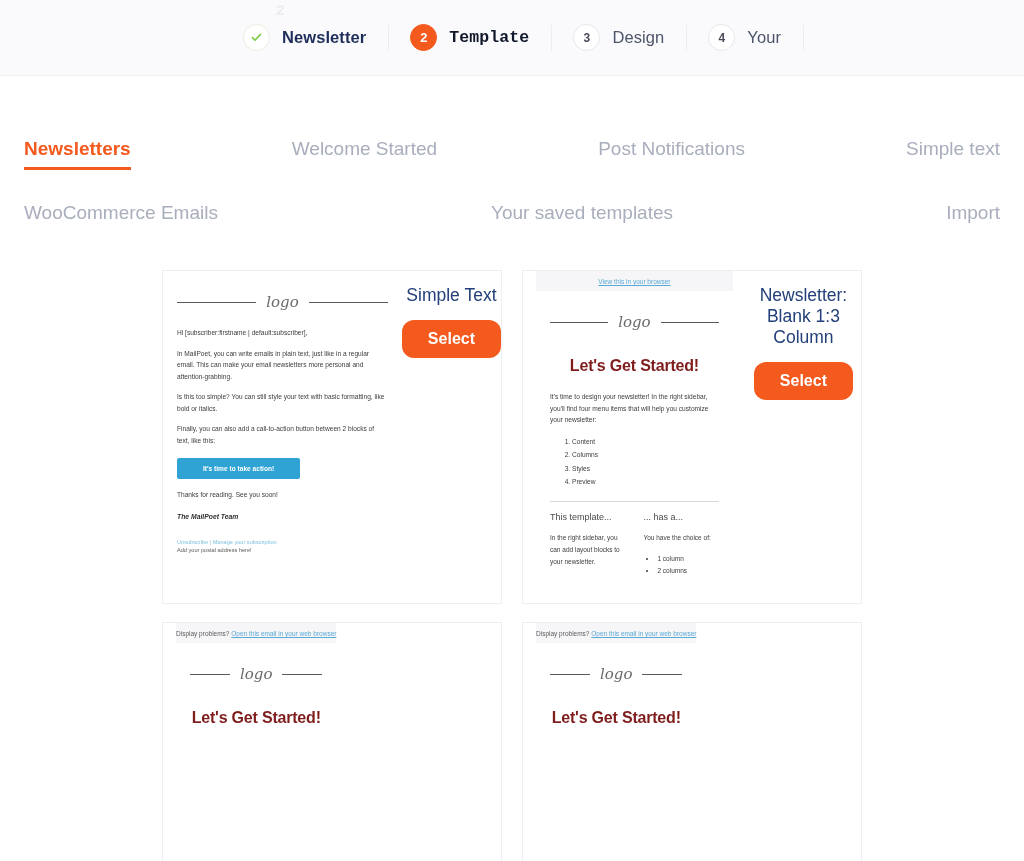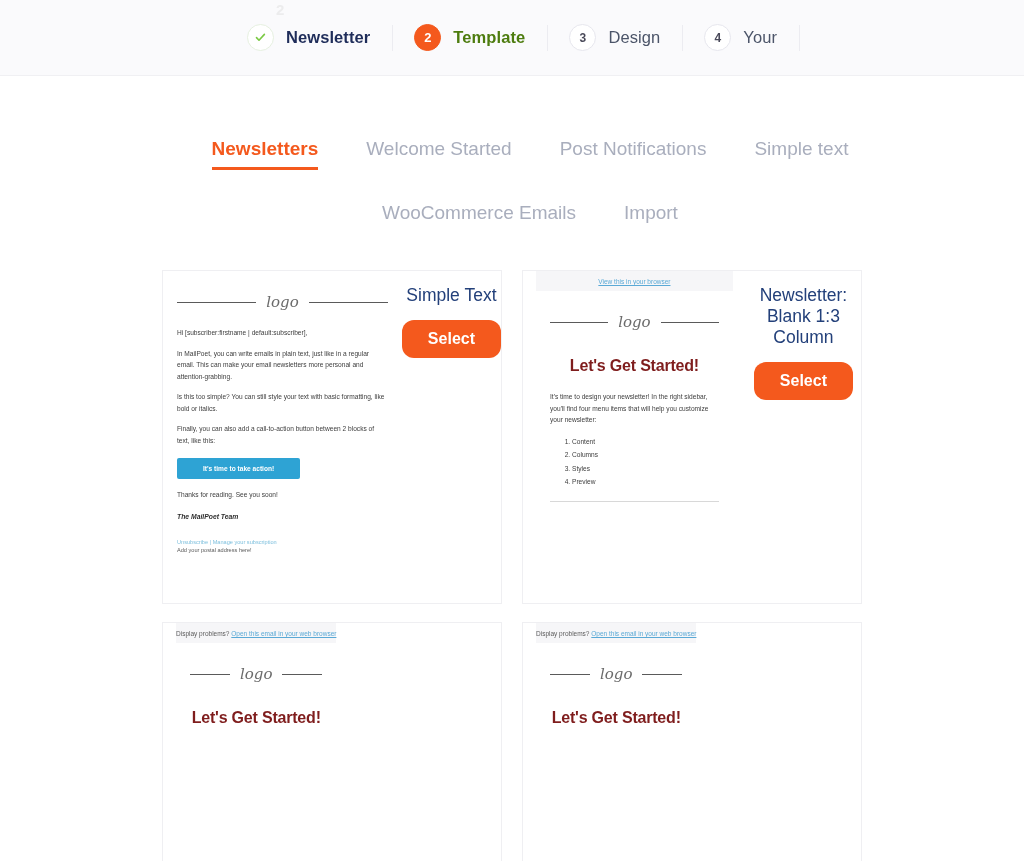--- a/index.html
+++ b/index.html
@@ -68,39 +68,38 @@
   }
   .badge.todo {
     background: #ffffff;
     border: 1px solid #e7e7ee;
     color: #4a4a5a;
     font-weight: 600;
     font-size: 12px;
   }
   .step-label { font-size: 16.5px; letter-spacing: .1px; }
   .step.done   .step-label { color: #1f2d5a; font-weight: 700; }
-  .step.active .step-label { color: #4d7c0f; font-weight: 600; }
+  .step.active .step-label { color: #0f172a; font-weight: 600; font-family: Liberation Mono, monospace; }
   .step.todo   .step-label { color: #4c5569; font-weight: 400; text-align: center; }
 
   .ghost-num {
     position: absolute;
     left: 276px; top: 2px;
     font-size: 15px;
     font-weight: 700;
     color: #ececed;
     line-height: 1;
   }
 
   
   .tabs-wrap { padding-top: 62px; }
   .tabs-row {
     display: flex;
-    justify-content: center;
+    justify-content: space-between;
     align-items: flex-start;
-    margin-left: 36px;
   }
   .tabs-row.row2 { margin-top: 32px; }
   .tab {
     font-size: 19px;
     color: #a9aebd;
     padding: 0 24px 10px;
     position: relative;
     cursor: pointer;
     white-space: nowrap;
     font-weight: 400;
@@ -254,20 +253,21 @@
 
 <div class="tabs-wrap">
   <div class="tabs-row">
     <div class="tab active">Newsletters</div>
     <div class="tab">Welcome Started</div>
     <div class="tab">Post Notifications</div>
     <div class="tab">Simple text</div>
   </div>
   <div class="tabs-row row2">
     <div class="tab">WooCommerce Emails</div>
+    <div class="tab">Your saved templates</div>
     <div class="tab">Import</div>
   </div>
 </div>
 
 <div class="grid">
 
   <div class="card">
     <div class="preview">
       <div class="mail">
         <div class="mail-body">
@@ -311,20 +311,32 @@
           <div class="h1">Let's Get Started!</div>
           <p>It's time to design your newsletter! In the right sidebar, you'll find four menu items that will help you customize your newsletter:</p>
           <ol>
             <li>Content</li>
             <li>Columns</li>
             <li>Styles</li>
             <li>Preview</li>
           </ol>
           <div class="hr"></div>
           <div class="two-col">
+            <div class="col">
+              <div class="col-h">This template...</div>
+              <p>In the right sidebar, you can add layout blocks to your newsletter.</p>
+            </div>
+            <div class="col">
+              <div class="col-h">... has a...</div>
+              <p>You have the choice of:</p>
+              <ul>
+                <li>1 column</li>
+                <li>2 columns</li>
+              </ul>
+            </div>
           </div>
         </div>
       </div>
     </div>
     <div class="card-foot">
       <div class="card-title">Newsletter: Blank 1:3 Column</div>
       <button class="select-btn">Select</button>
     </div>
   </div>
 

